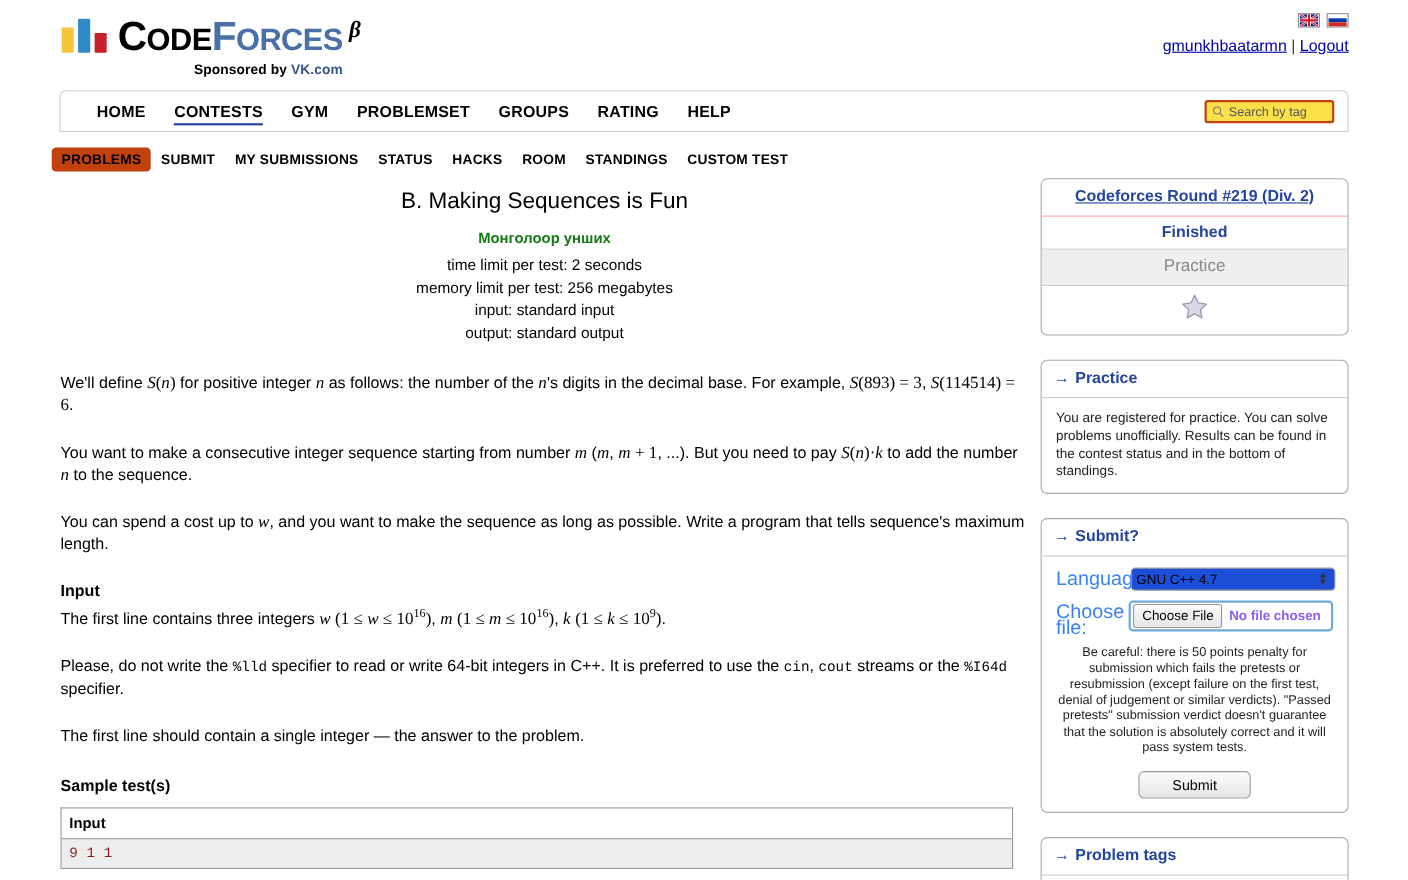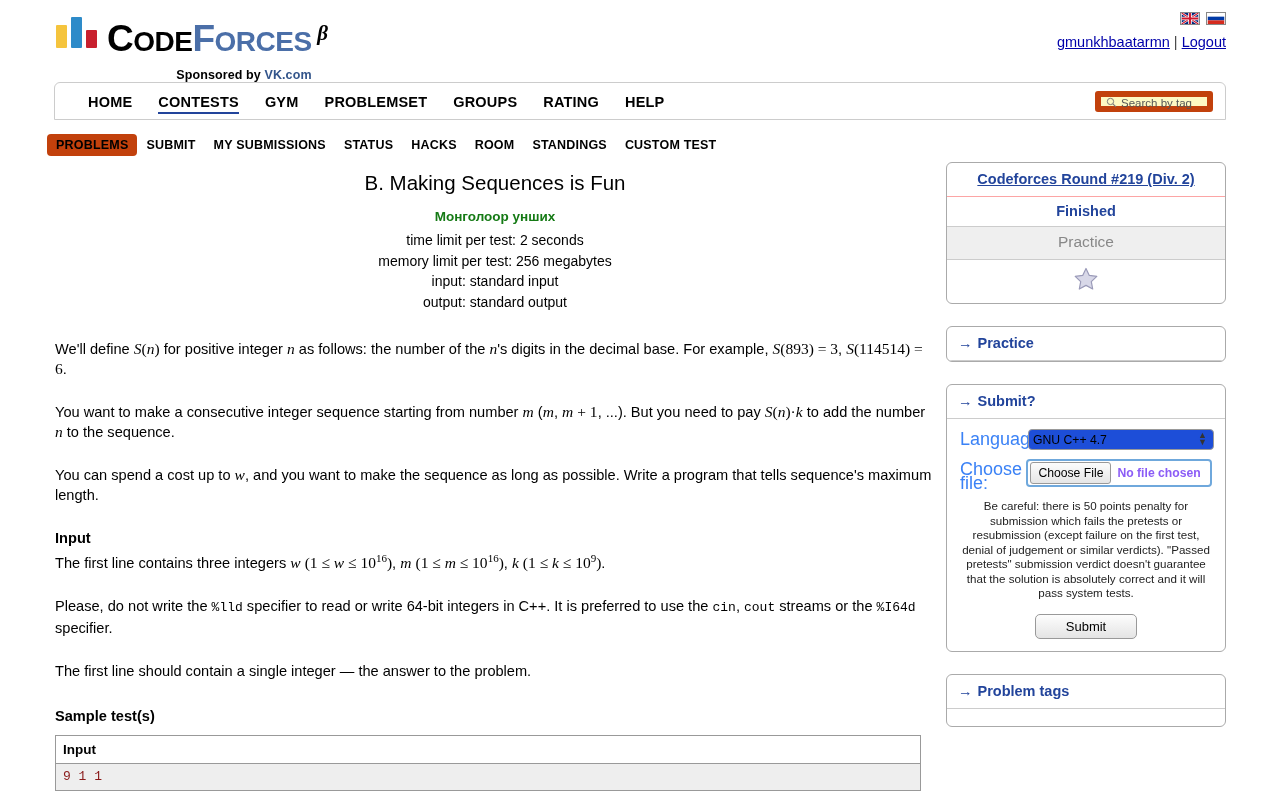--- a/index.html
+++ b/index.html
@@ -19,21 +19,21 @@
     display: flex; align-items: flex-start;
   }
   .logo-bars { display: flex; align-items: flex-end; height: 34px; gap: 4px; margin-right: 10px; padding-top: 6px;}
   .bar { width: 11px; border-radius: 1px; }
   .bar.b1 { height: 23px; }
   .bar.b2 { height: 31px; }
   .bar.b3 { height: 18px; }
   .logo-text { position: relative; }
   .logo-main {
     font-size: 37px; font-weight: bold; letter-spacing: -0.5px;
-    line-height: 50px; font-family: "Liberation Sans", sans-serif;
+    line-height: 38px; font-family: "Liberation Sans", sans-serif;
   }
   .logo-main .code { color: #000; }
   .logo-main .forces { color: #4B6FA8; }
   .logo-main .cap { font-size: 37px; }
   .logo-main .small { font-size: 28px; }
   .beta {
     position: absolute; right: -16px; top: -6px;
     font-size: 21px; color: #000; font-family: "Liberation Serif", serif; font-style: italic;
   }
   .sponsor {
@@ -64,23 +64,23 @@
     letter-spacing: 0.2px; cursor: pointer; position: relative;
     font-family: "Liberation Sans", sans-serif;
   }
   .navitem.active::after {
     content: ""; position: absolute;
     left: 13px; right: 13px; bottom: 5px; height: 2px; background: #22449B;
   }
   .searchbox {
     position: absolute; right: 12px; top: 8px;
     width: 118px; height: 21px;
-    border: 6px solid #c2410c; border-radius: 3px;
-    background: #fef9c3;
-    display: flex; padding: 0 5px;
+    border: 2px solid #c2410c; border-radius: 3px;
+    background: #fde047;
+    display: flex; align-items: center; padding: 0 5px;
     font-size: 11.5px; color: #555;
   }
   .search-icon { margin-right: 4px; display: flex; }
 
   
   .subnav {
     position: absolute; left: 47px; top: 134px;
     display: flex; align-items: center; gap: 0;
   }
   .subtab {
@@ -340,20 +340,21 @@
               <polygon points="12,1.5 15.3,8.4 22.8,9.4 17.3,14.6 18.7,22 12,18.4 5.3,22 6.7,14.6 1.2,9.4 8.7,8.4" fill="#D8D8E8" stroke="#9A9AB8" stroke-width="1.2" stroke-linejoin="round"></polygon>
             </svg>
           </span>
         </div>
       </div>
 
       <div class="box">
         <div class="sec-title">
           <span class="arrow">→</span><span>Practice</span>
         </div>
+        <div class="sec-body">You are registered for practice. You can solve problems unofficially. Results can be found in the contest status and in the bottom of standings.</div>
       </div>
 
       <div class="box">
         <div class="sec-title">
           <span class="arrow">→</span><span>Submit?</span>
         </div>
         <div class="sec-body">
           <div class="form-row">
             <div class="form-label">Language:</div>
             <div class="selwrap">

